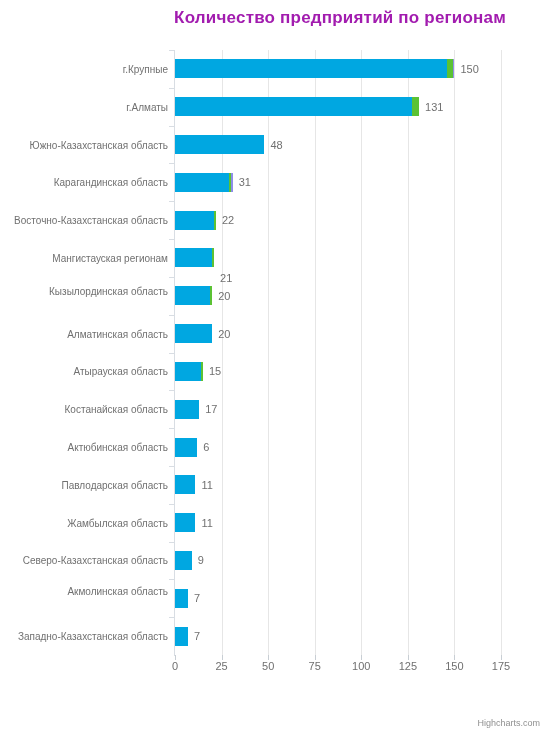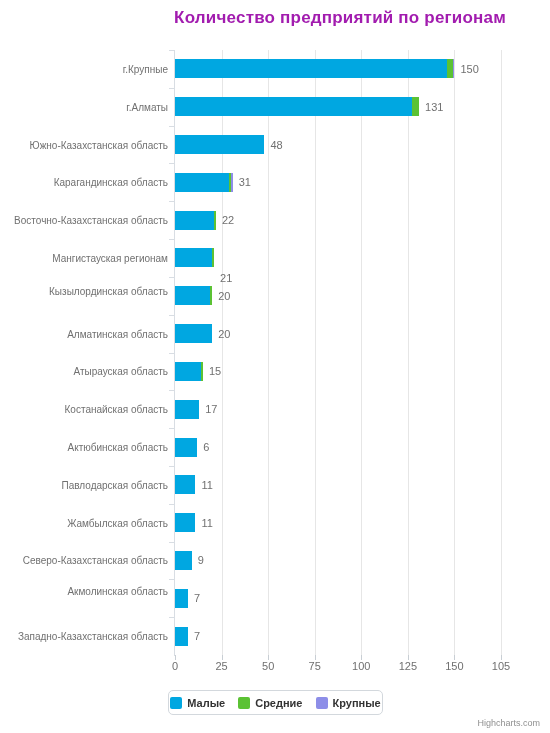--- a/index.html
+++ b/index.html
@@ -175,21 +175,21 @@
       <div class="x-tick-label" style="left: 268.143px; top: 660px; position: absolute;">50</div>
       <div class="x-tick-mark" style="left: 314.714px; top: 655px; position: absolute;"></div>
       <div class="x-tick-label" style="left: 314.714px; top: 660px; position: absolute;">75</div>
       <div class="x-tick-mark" style="left: 361.286px; top: 655px; position: absolute;"></div>
       <div class="x-tick-label" style="left: 361.286px; top: 660px; position: absolute;">100</div>
       <div class="x-tick-mark" style="left: 407.857px; top: 655px; position: absolute;"></div>
       <div class="x-tick-label" style="left: 407.857px; top: 660px; position: absolute;">125</div>
       <div class="x-tick-mark" style="left: 454.429px; top: 655px; position: absolute;"></div>
       <div class="x-tick-label" style="left: 454.429px; top: 660px; position: absolute;">150</div>
       <div class="x-tick-mark" style="left: 501px; top: 655px; position: absolute;"></div>
-      <div class="x-tick-label" style="left: 501px; top: 660px; position: absolute;">105</div>
+      <div class="x-tick-label" style="left: 501px; top: 660px; position: absolute;">175</div>
     </div>
   <div id="rows">
       <div class="cat-label" style="top: 68.9062px;">г.Крупные</div>
       <div class="cat-tick" style="position: absolute; top: 50px;"></div>
       <div class="bar-group" style="top: 59.4062px; height: 19px;">
         <span class="seg seg-small" style="width: 271.977px; background: rgb(0, 167, 225);"></span>
         <span class="seg seg-medium" style="width: 5.58857px; background: rgb(91, 194, 52);"></span>
         <span class="seg seg-large" style="width: 1.86286px; background: rgb(141, 142, 232);"></span>
       </div>
       <div class="bar-total-label" style="left: 460.429px; top: 68.9062px;">150</div>
@@ -285,29 +285,15 @@
       </div>
       <div class="bar-total-label" style="left: 194.04px; top: 598.281px;">7</div>
       <div class="cat-label" style="top: 636.094px;">Западно-Казахстанская область</div>
       <div class="cat-tick" style="position: absolute; top: 617.188px;"></div>
       <div class="bar-group" style="top: 626.594px; height: 19px;">
         <span class="seg seg-small" style="width: 13.04px; background: rgb(0, 167, 225);"></span>
       </div>
       <div class="bar-total-label" style="left: 194.04px; top: 636.094px;">7</div>
     </div>
 
-  <div class="legend" id="legend">
-      <div class="legend-item">
-        <span class="legend-swatch" style="background: rgb(0, 167, 225);"></span>
-        <span class="legend-text">Малые</span>
-      </div>
-      <div class="legend-item">
-        <span class="legend-swatch" style="background: rgb(91, 194, 52);"></span>
-        <span class="legend-text">Средние</span>
-      </div>
-      <div class="legend-item">
-        <span class="legend-swatch" style="background: rgb(141, 142, 232);"></span>
-        <span class="legend-text">Крупные</span>
-      </div>
-    </div>
 
   <div class="credits">Highcharts.com</div>
 </div>
 
 </body></html>

